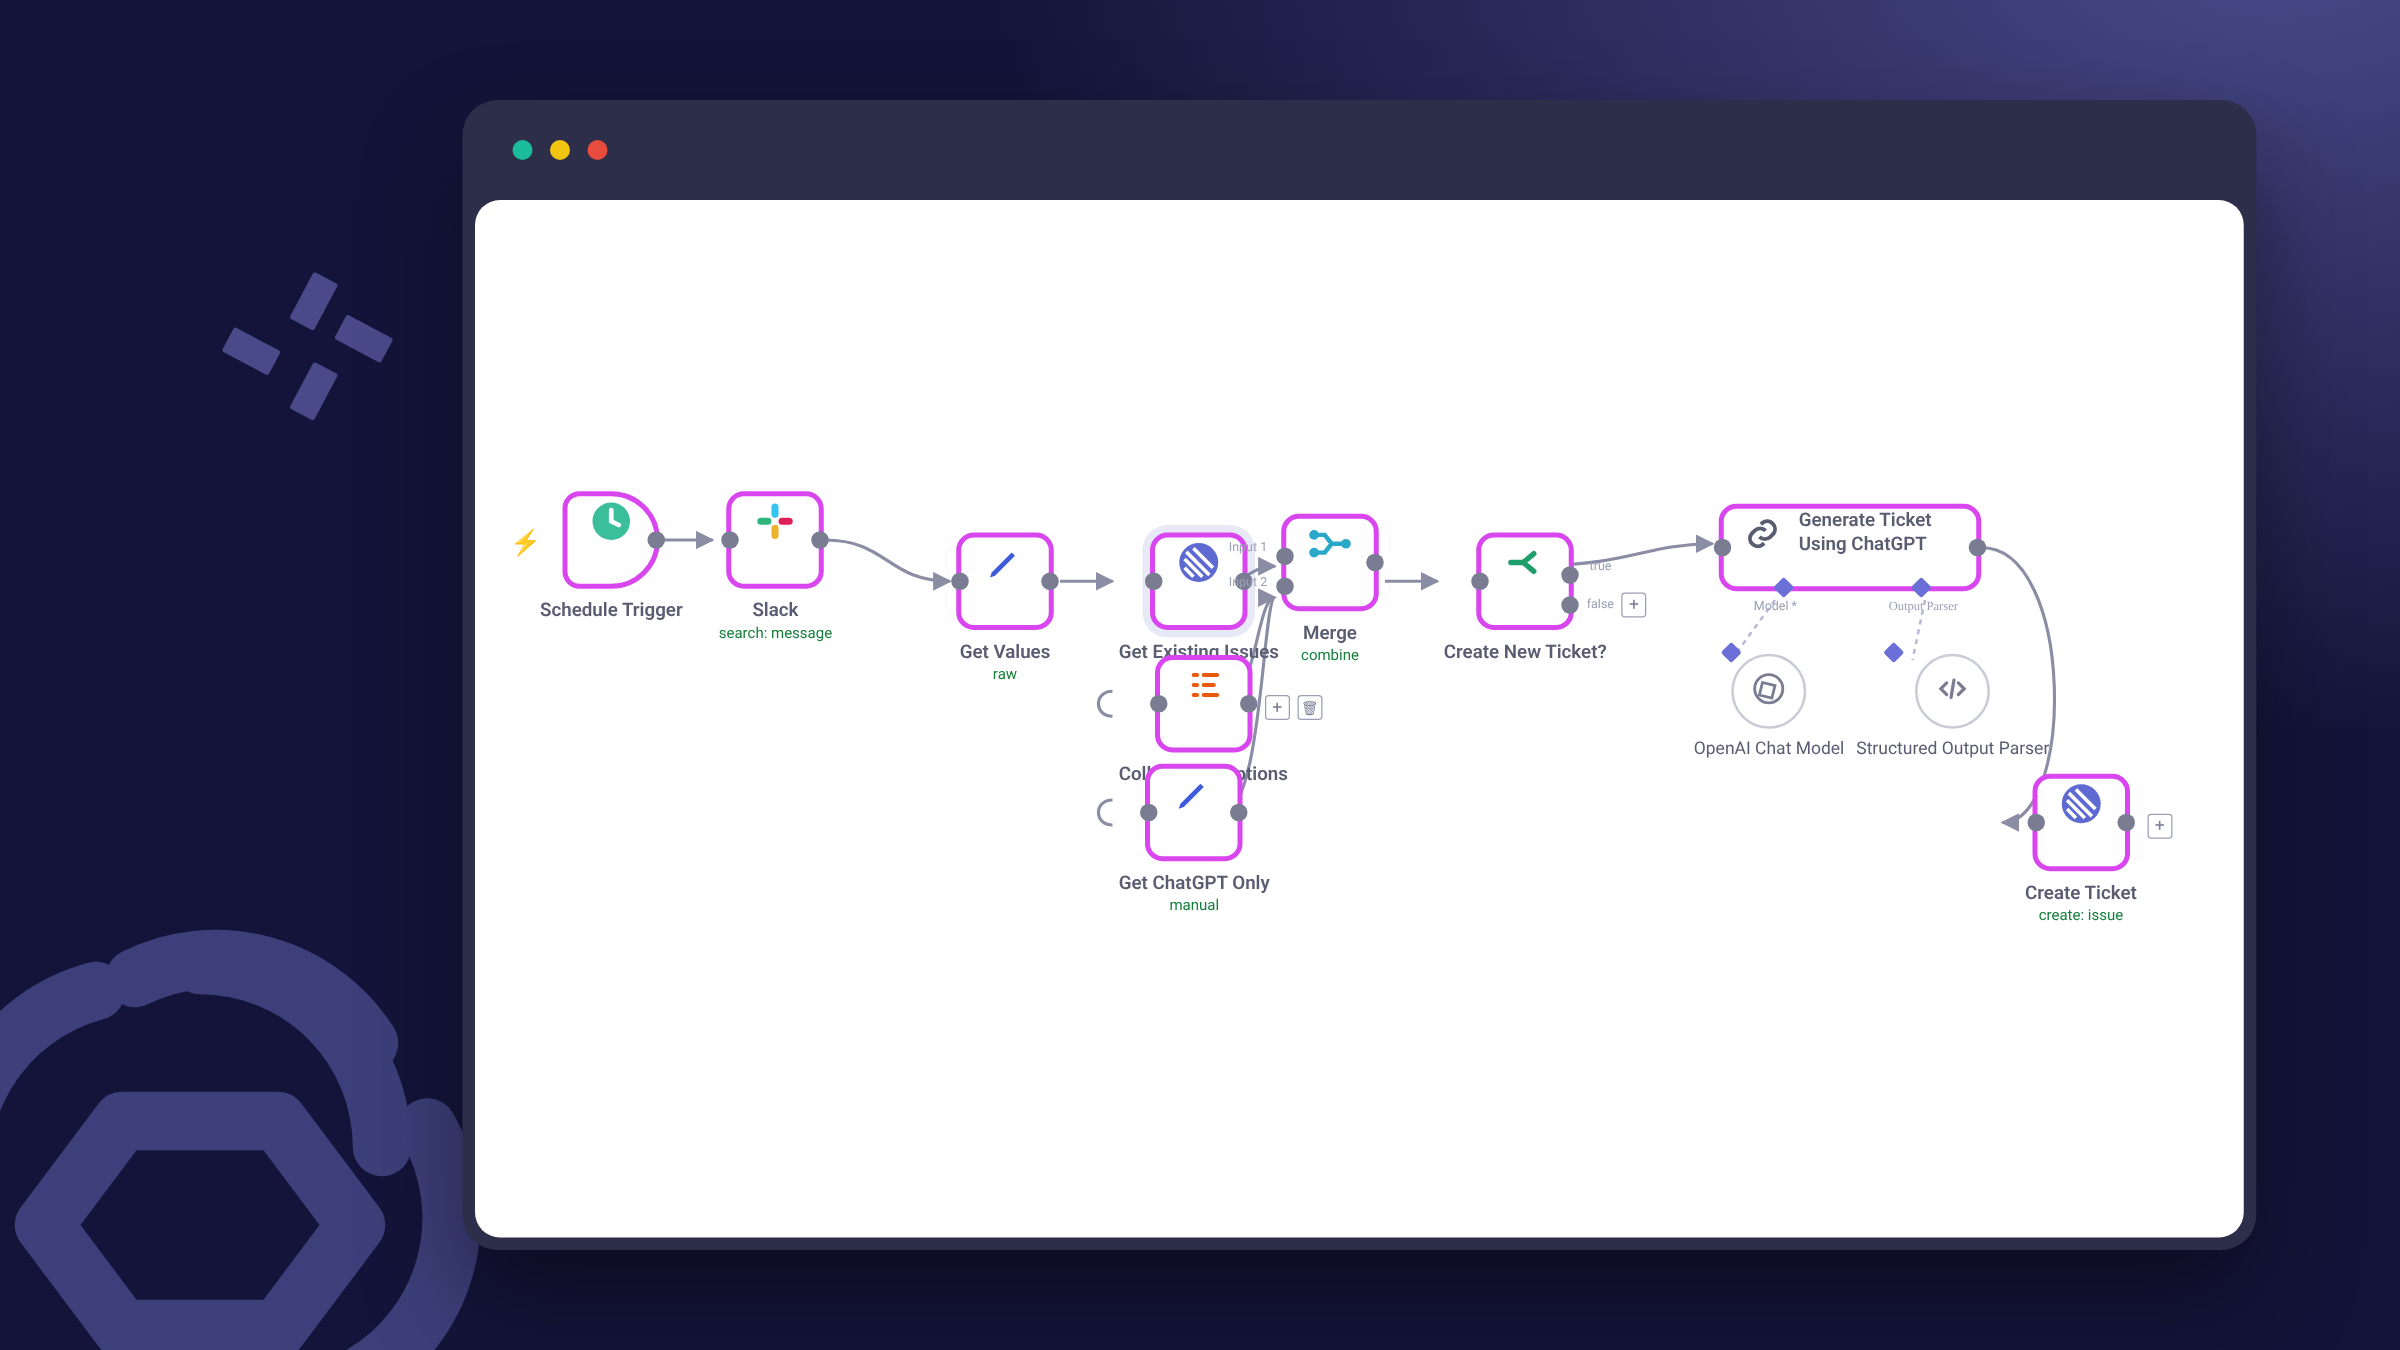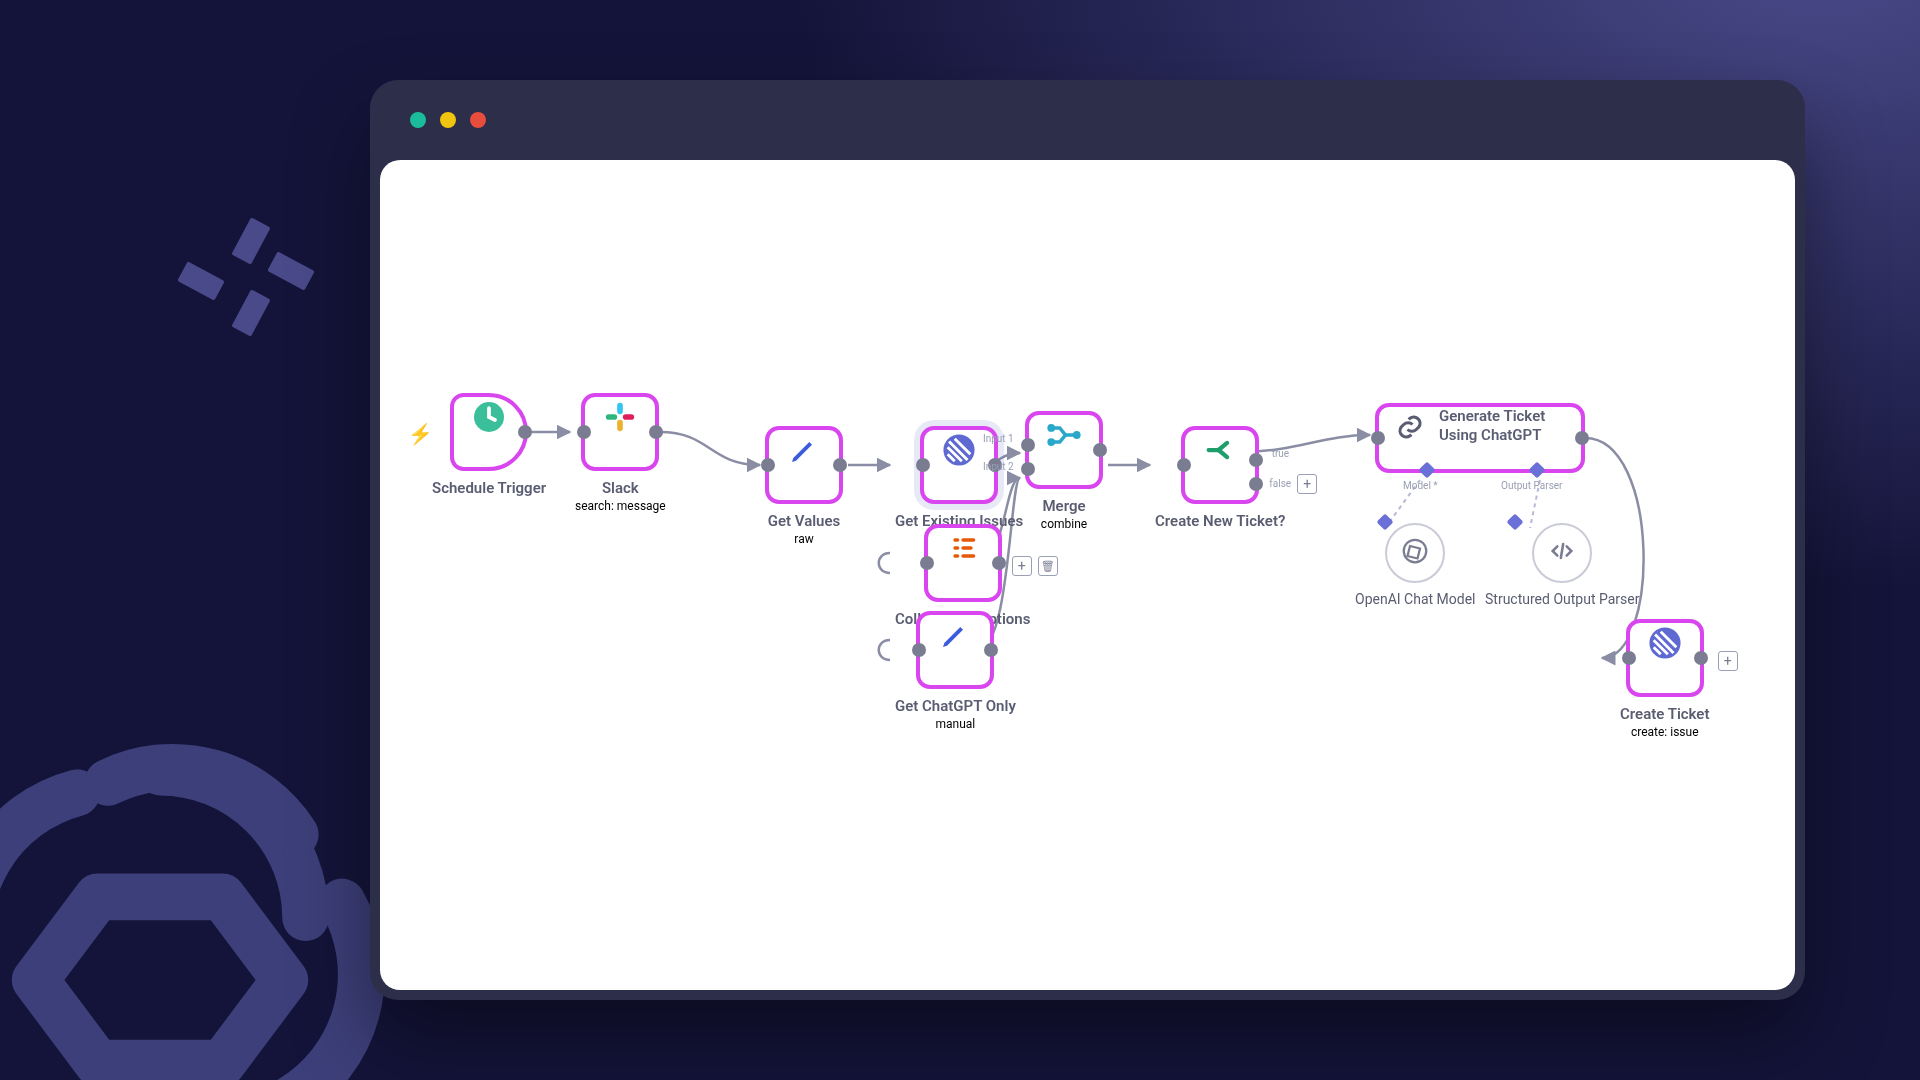--- a/index.html
+++ b/index.html
@@ -26,21 +26,21 @@
 
   .stage { position: absolute; inset: 0; }
   .stage svg.wires { position: absolute; inset: 0; width: 100%; height: 100%; pointer-events: none; }
 
   
   .node { position: absolute; display: flex; flex-direction: column; align-items: center; }
   .node .box { width: 78px; height: 78px; background: #fff; border: 4px solid #d946ef; border-radius: 14px; display: flex; align-items: flex-start; justify-content: center; position: relative; }
   .node.trigger .box { border-radius: 14px 40px 40px 14px; }
   .node.highlight .box { box-shadow: 0 0 0 6px rgba(100,110,200,.15); }
   .node .label { margin-top: 8px; font-size: 15px; color: #5a5d72; font-weight: 600; text-align: center; white-space: nowrap; }
-  .node .sub { font-size: 12px; color: #000000; text-align: center; margin-top: 2px; }
+  .node .sub { font-size: 12px; color: #15803d; text-align: center; margin-top: 2px; }
   .port { width: 14px; height: 14px; background: #7a7d92; border-radius: 50%; position: absolute; }
   .port.out { right: -8px; top: 50%; transform: translateY(-50%); }
   .port.in  { left: -8px;  top: 50%; transform: translateY(-50%); }
   .port.out1 { right: -8px; top: 33%; }
   .port.out2 { right: -8px; top: 67%; }
   .port.in1 { left: -8px; top: 33%; }
   .port.in2 { left: -8px; top: 67%; }
   .portlabel { position: absolute; font-size: 10px; color: #9aa0b4; white-space: nowrap; }
   .add-btn { width: 20px; height: 20px; border: 1.5px solid #9aa0b4; border-radius: 3px; display: flex; align-items: center; justify-content: center; font-size: 14px; color: #7a7d92; position: absolute; background: #fff; }
 
@@ -238,21 +238,21 @@
                 <path d="M14 10a5 5 0 0 0-7 0l-2 2a5 5 0 0 0 7 7l1-1"></path>
             </svg>
           </span>
           <span class="label-inline">Generate Ticket Using ChatGPT</span>
           <div class="port in"></div>
             <div class="port out"></div>
 
           <div class="diamond" style="left:42px; bottom:-7px;"></div>
           <div class="diamond" style="left:152px; bottom:-7px;"></div>
           <span class="portlabel" style="left:24px; bottom:-22px;">Model *</span>
-          <span class="portlabel" style="left:122px; bottom:-22px;">Output Parser</span>
+          <span class="portlabel" style="left:132px; bottom:-22px;font-family:Liberation Serif, serif;">Output Parser</span>
         </div>
       </div>
 
       <div class="subnode" style="left:975px; top:363px;">
         <div class="circ">
           <span>
             <svg viewBox="0 0 24 24" width="30" height="30" fill="none" stroke="#7a7d92" stroke-width="1.8">
               <circle cx="12" cy="12" r="9"></circle>
                 <path d="M8 8l8 2-2 8-8-2z"></path>
             </svg>

